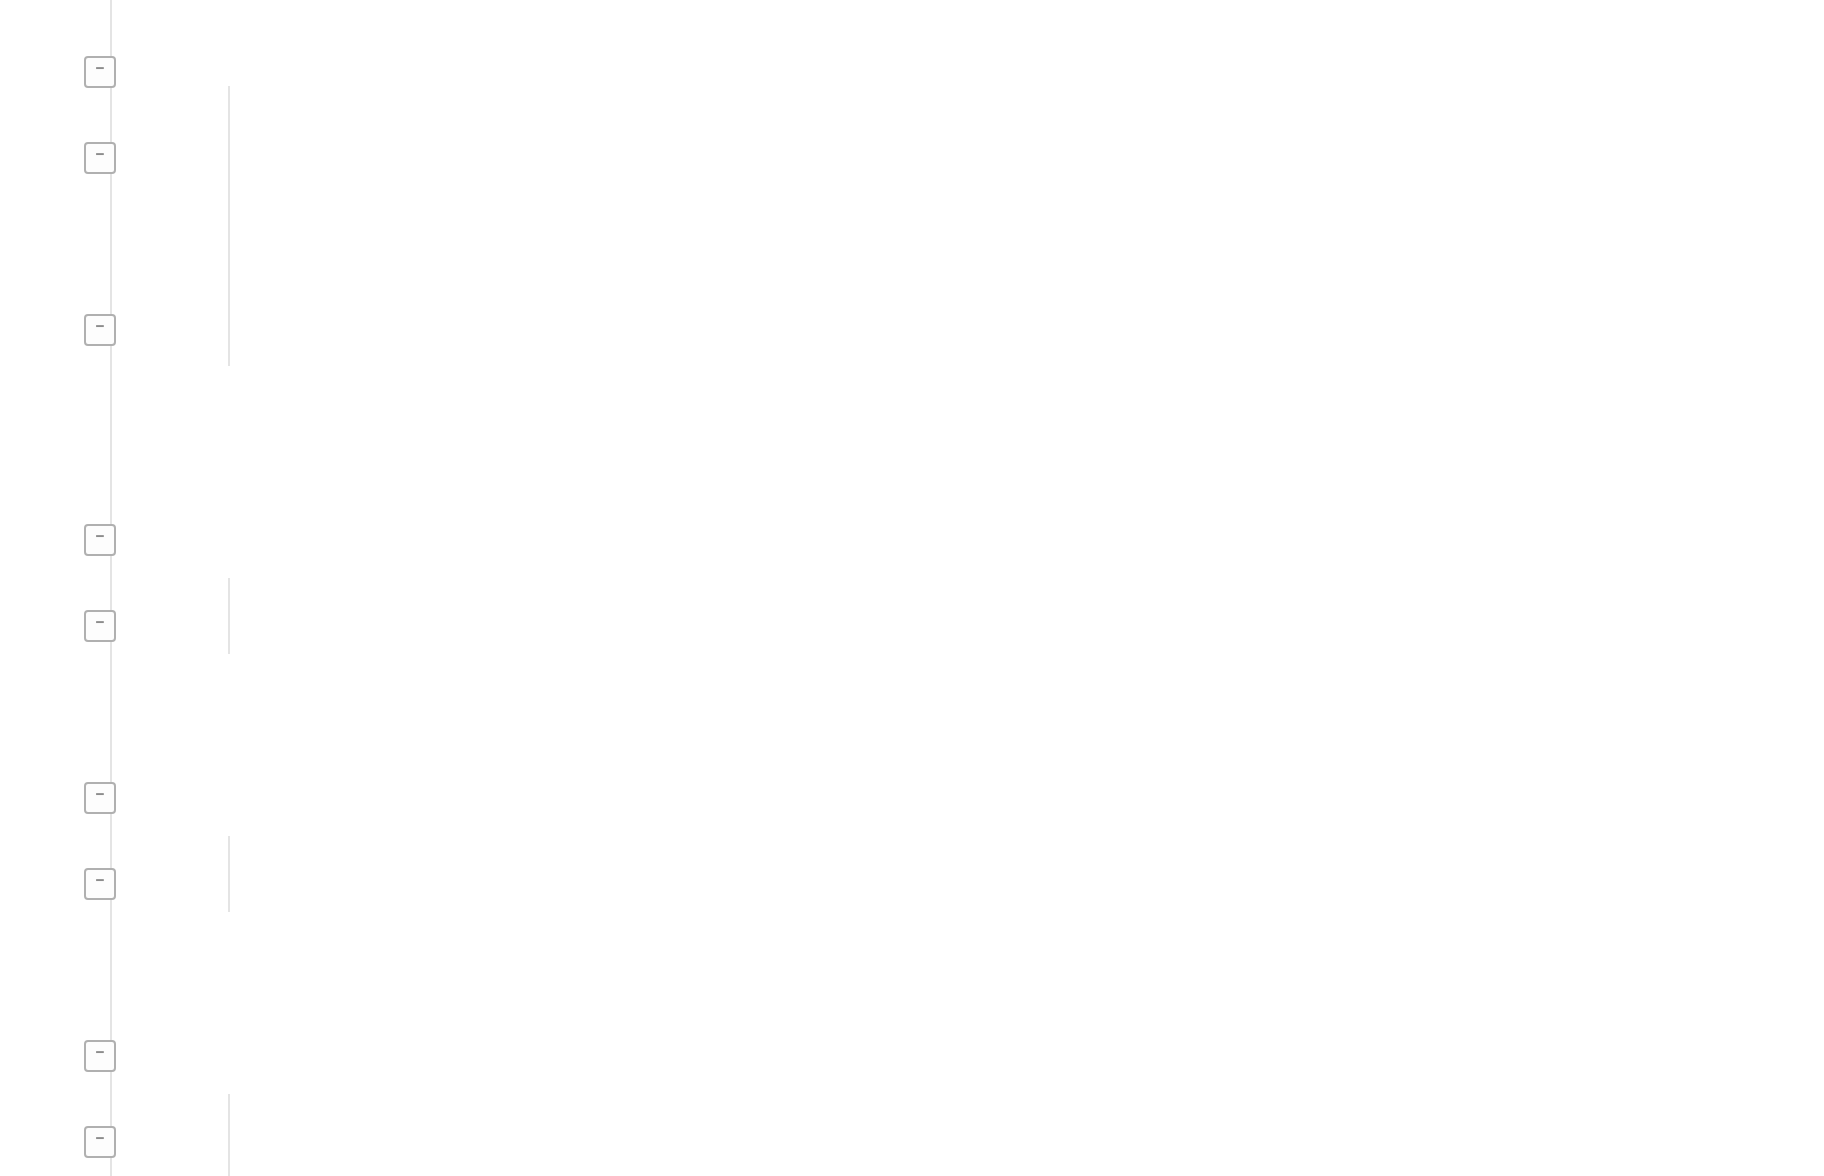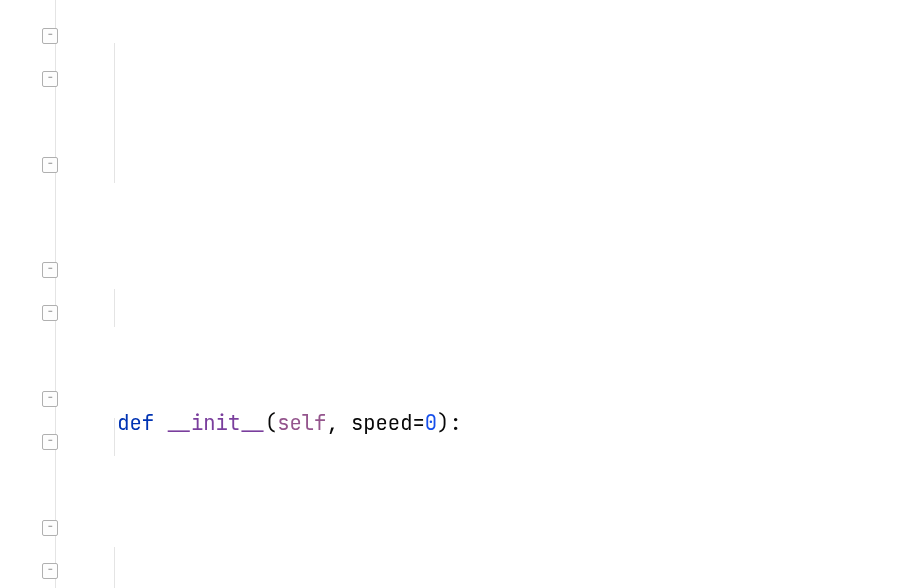--- a/index.html
+++ b/index.html
@@ -109,21 +109,20 @@
   </div>
 
   <div class="code">
     
     <div class="indent-guide" style="left:50px; top:43px; height:140px;"></div>
     <div class="indent-guide" style="left:50px; top:289px; height:38px;"></div>
     <div class="indent-guide" style="left:50px; top:418px; height:38px;"></div>
     <div class="indent-guide" style="left:50px; top:547px; height:41px;"></div>
 
     
-    <div class="line" style="margin-top:14px"><span class="plain">    </span><span class="kw">def</span><span class="plain"> </span><span class="fn">__init__</span><span class="plain">(</span><span class="self">self</span><span class="plain">, speed=</span><span class="num">0</span><span class="plain">)</span><span class="plain">:</span></div>
 
     
     
 
     
     
 
     
     
 

